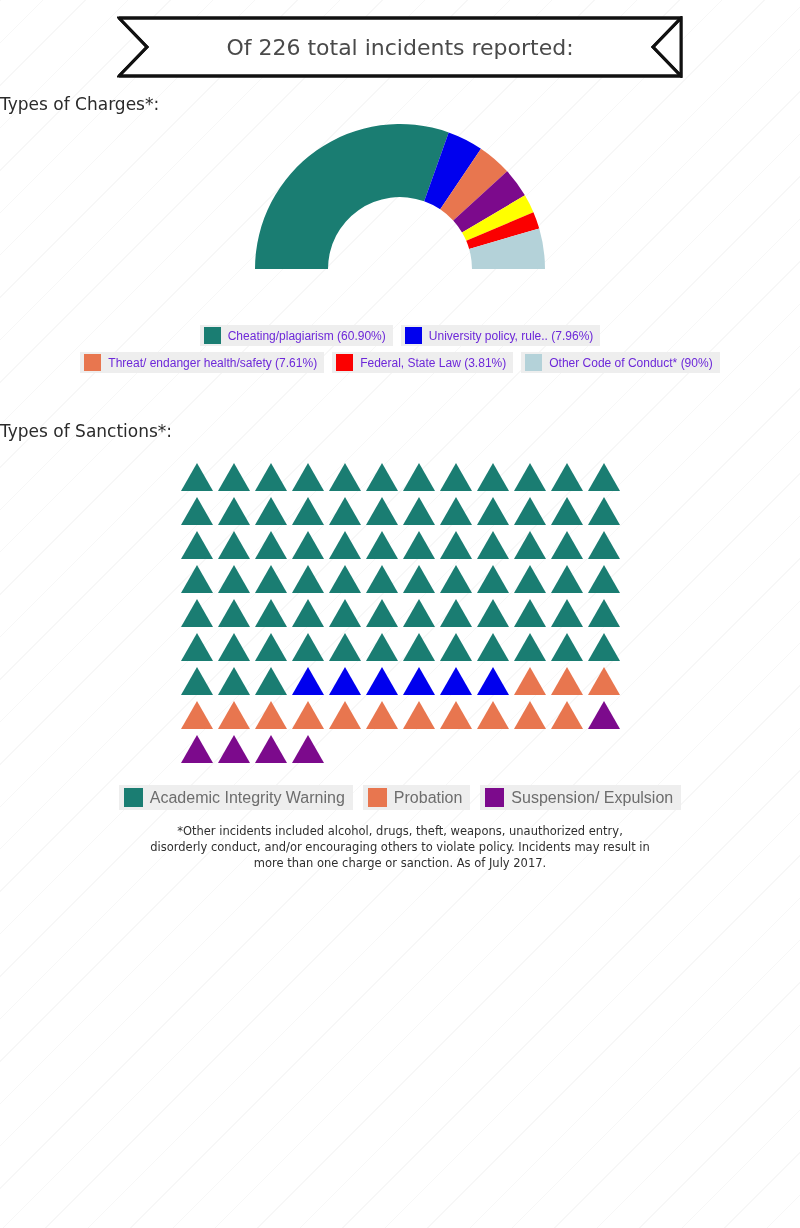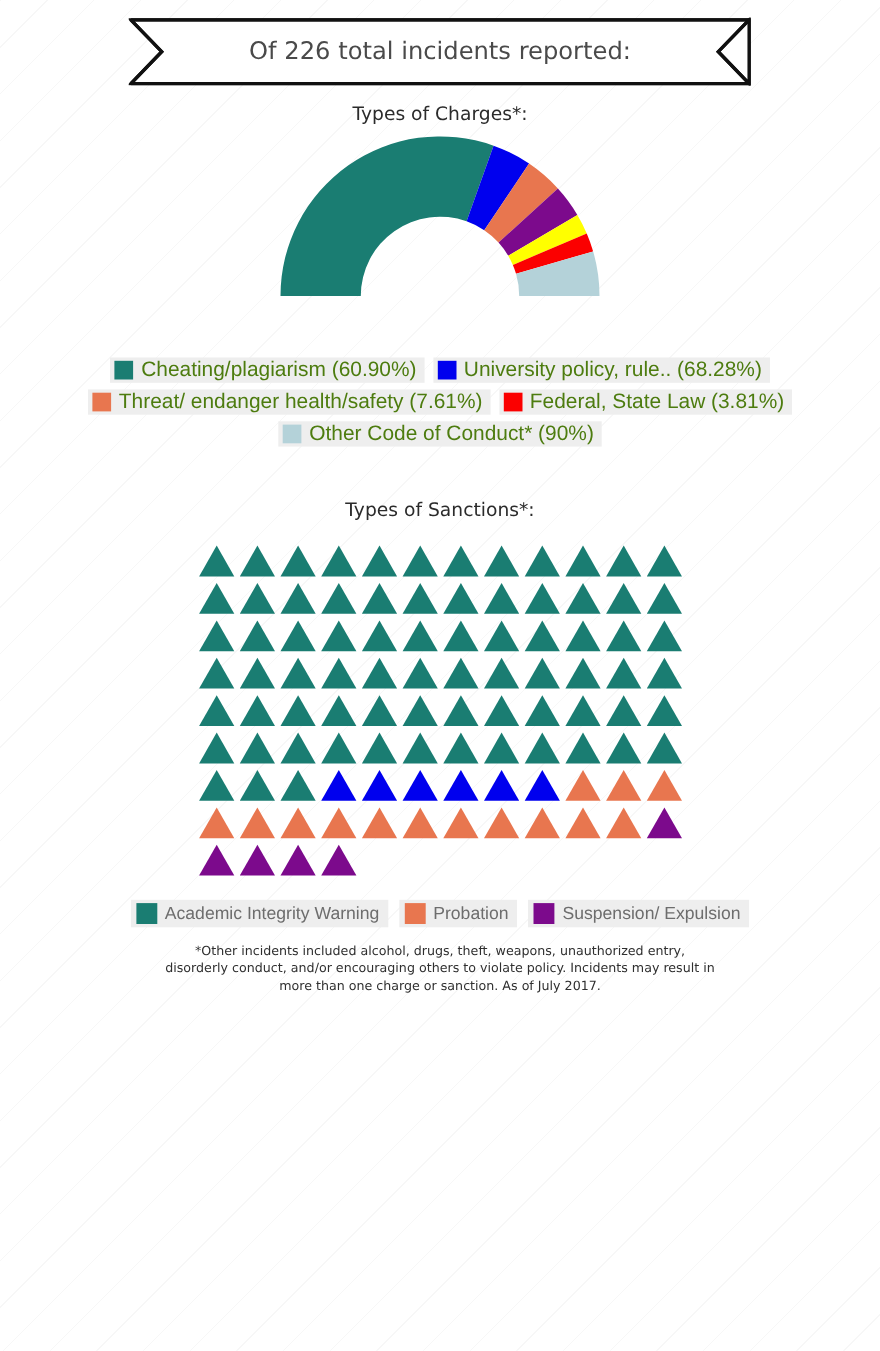--- a/index.html
+++ b/index.html
@@ -70,21 +70,20 @@
     display: flex;
     align-items: center;
     justify-content: center;
     font-family: "DejaVu Sans", sans-serif;
     font-size: 22px;
     color: #4a4a4a;
   }
 
   
   .section-heading {
-    text-align: center;
     font-family: "DejaVu Sans", sans-serif;
     font-size: 17px;
     color: #2b2b2b;
   }
   #charges-heading { margin-top: 16px; }
   #sanctions-heading { margin-top: 0px; }
 
   
   .donut-wrap {
     width: 800px;
@@ -113,22 +112,22 @@
     line-height: 1;
   }
   .legend-chip {
     width: 17px;
     height: 17px;
     flex: 0 0 17px;
     display: block;
   }
   .legend-label {
     font-family: "Liberation Sans", sans-serif;
-    font-size: 19px;
-    color: #4d7c0f;
+    font-size: 12px;
+    color: #6d28d9;
     white-space: nowrap;
   }
 
   #charges-legend { margin-top: 40px; }
   #charges-legend .legend-item { padding: 2px 7px 2px 4px; }
 
   #sanctions-legend { margin-top: 22px; width: 600px; gap: 7px 10px; }
   #sanctions-legend .legend-chip { width: 19px; height: 19px; flex: 0 0 19px; }
   #sanctions-legend .legend-label { font-size: 16px; color: #6d6d6d; }
 
@@ -200,21 +199,21 @@
       </svg>
   </div>
 
   <div class="legend" id="charges-legend">
       <div class="legend-item">
         <span class="legend-chip" style="background: rgb(26, 125, 114);"></span>
         <span class="legend-label">Cheating/plagiarism (60.90%)</span>
       </div>
       <div class="legend-item">
         <span class="legend-chip" style="background: rgb(0, 0, 238);"></span>
-        <span class="legend-label">University policy, rule.. (68.28%)</span>
+        <span class="legend-label">University policy, rule.. (7.96%)</span>
       </div>
       <div class="legend-item">
         <span class="legend-chip" style="background: rgb(232, 118, 79);"></span>
         <span class="legend-label">Threat/ endanger health/safety (7.61%)</span>
       </div>
       <div class="legend-item">
         <span class="legend-chip" style="background: rgb(251, 0, 0);"></span>
         <span class="legend-label">Federal, State Law (3.81%)</span>
       </div>
       <div class="legend-item">

